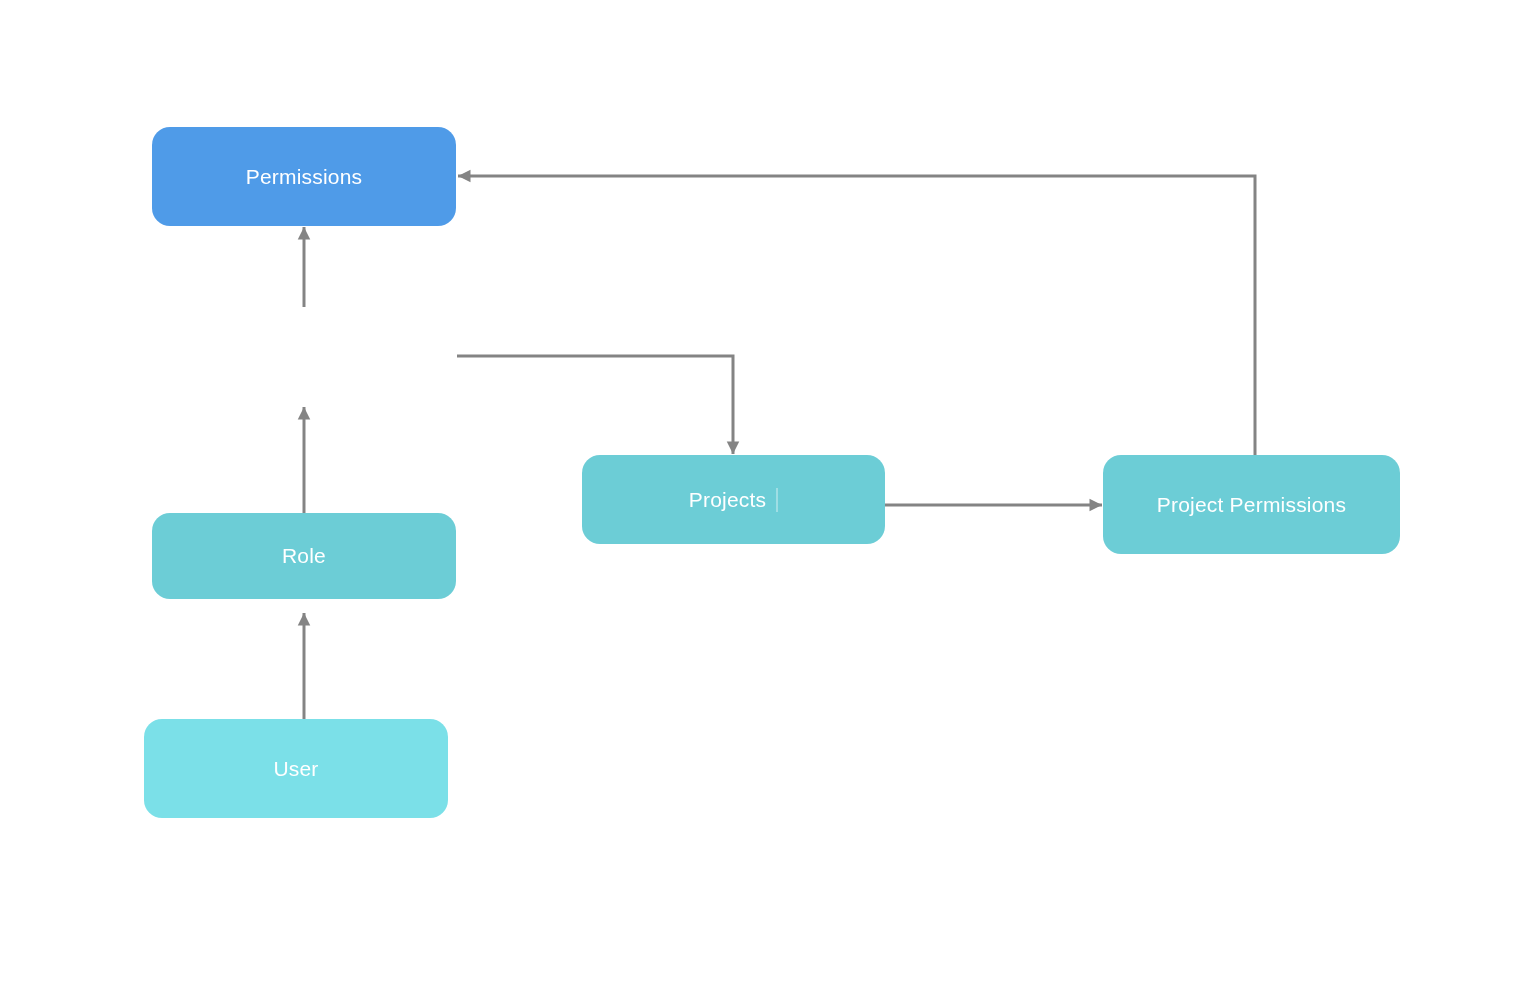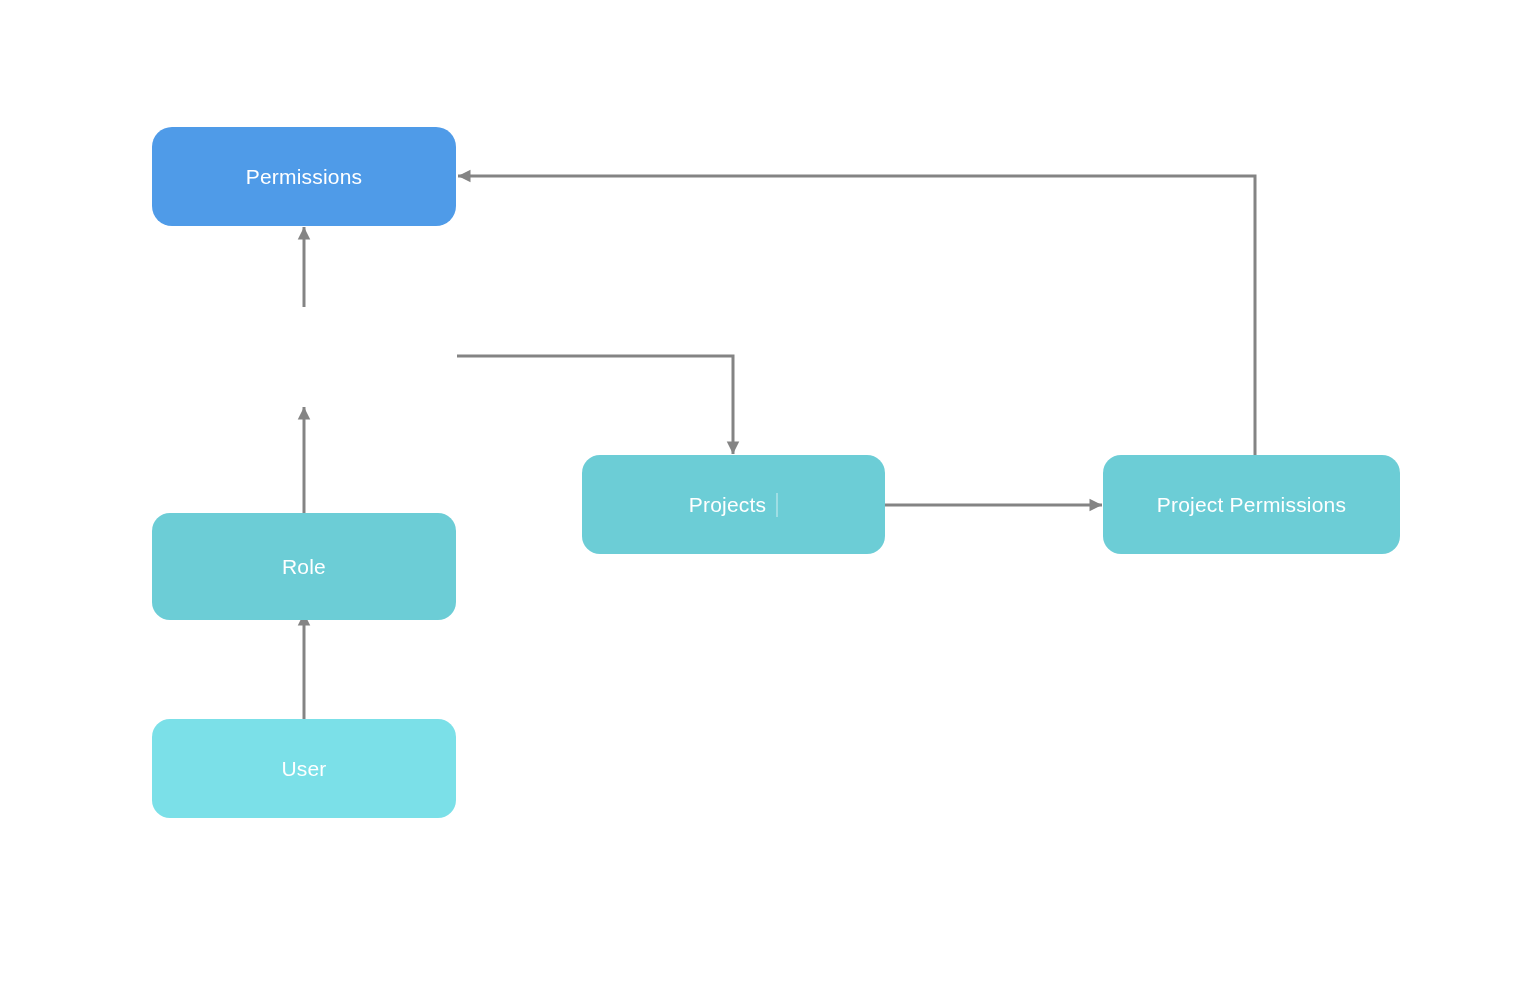--- a/index.html
+++ b/index.html
@@ -37,23 +37,23 @@
   }
   .node .label {
     color: #ffffff;
     font-size: 21px;
     font-weight: 400;
     letter-spacing: 0.2px;
     white-space: nowrap;
   }
   .node-permissions        { left: 152px; top: 127px; width: 304px; height: 99px; }
   .node-schemes            { left: 152px; top: 307px; width: 304px; height: 99px; }
-  .node-role               { left: 152px; top: 513px; width: 304px; height: 107px; }
-  .node-user               { left: 152px; top: 719px; width: 304px; height: 99px; }
-  .node-projects           { left: 582px; top: 455px; width: 303px; height: 99px; }
+  .node-role               { left: 152px; top: 513px; width: 304px; height: 86px; }
+  .node-user               { left: 144px; top: 719px; width: 304px; height: 99px; }
+  .node-projects           { left: 582px; top: 455px; width: 303px; height: 89px; }
   .node-project-permissions{ left: 1103px; top: 455px; width: 297px; height: 99px; }
   .text-cursor {
     display: inline-block;
     width: 2px;
     height: 24px;
     margin-left: 10px;
     vertical-align: middle;
     background: rgba(255, 255, 255, 0.35);
   }
 </style>
@@ -75,21 +75,21 @@
 
     <path class="edge" d="M 304 307 L 304 227" marker-end="url(#arrowhead)" stroke="#848484"></path>
 
     <path class="edge" d="M 457 356 L 733 356 L 733 454" marker-end="url(#arrowhead)" stroke="#848484"></path>
 
     <path class="edge" d="M 885 505 L 1102 505" marker-end="url(#arrowhead)" stroke="#848484"></path>
 
     <path class="edge" d="M 1255 455 L 1255 176 L 458 176" marker-end="url(#arrowhead)" stroke="#848484"></path>
   </svg>
 
-  <div class="node node-permissions" style="background: rgb(79, 155, 232); border-radius: 20px;">
+  <div class="node node-permissions" style="background: rgb(79, 155, 232);">
     <span class="label">Permissions</span>
   </div>
 
 
   <div class="node node-role" style="background: rgb(108, 205, 214);">
     <span class="label">Role</span>
   </div>
 
   <div class="node node-user" style="background: rgb(123, 224, 232);">
     <span class="label">User</span>

